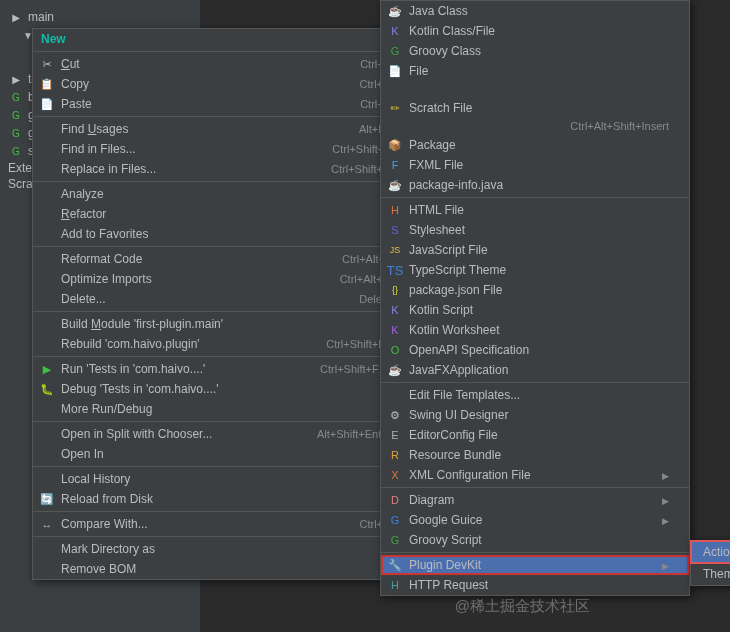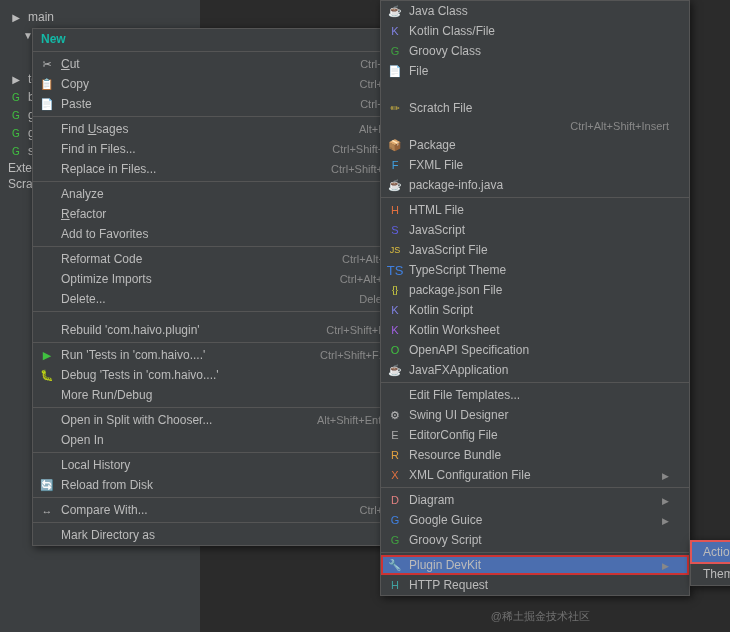--- a/index.html
+++ b/index.html
@@ -186,24 +186,24 @@
 
     .devkit-item.highlighted {
       background: #4b6eaf;
       outline: 2px solid #e05555;
       outline-offset: -1px;
     }
 
     
     .watermark {
       position: absolute;
-      bottom: 8px;
+      bottom: 16px;
       right: 140px;
       color: rgba(180,180,180,0.5);
-      font-size: 11px;
+      font-size: 15px;
       z-index: 100;
     }
 
     .cut-icon { color: #bbbbbb; }
     .copy-icon { color: #bbbbbb; }
     .run-icon { color: #40c040; }
     .debug-icon { color: #e08040; }
     .reload-icon { color: #aaaaaa; }
 
     .underline { text-decoration: underline; }
@@ -319,20 +319,21 @@
     <span class="shortcut">Ctrl+Alt+O</span>
   </div>
   <div class="menu-item">
     <span class="item-icon"></span>
     <span>Delete...</span>
     <span class="shortcut">Delete</span>
   </div>
   <div class="menu-separator"></div>
   <div class="menu-item">
     <span class="item-icon"></span>
+    <span>Build <span class="underline">M</span>odule 'first-plugin.main'</span>
   </div>
   <div class="menu-item">
     <span class="item-icon"></span>
     <span>Rebuild 'com.haivo.plugin'</span>
     <span class="shortcut">Ctrl+Shift+F9</span>
   </div>
   <div class="menu-separator"></div>
   <div class="menu-item">
     <span class="item-icon run-icon">▶</span>
     <span>Run 'Tests in 'com.haivo....'</span>
@@ -373,20 +374,24 @@
     <span class="item-icon">↔</span>
     <span>Compare With...</span>
     <span class="shortcut">Ctrl+D</span>
   </div>
   <div class="menu-separator"></div>
   <div class="menu-item has-submenu">
     <span class="item-icon"></span>
     <span>Mark Directory as</span>
     <span class="arrow"></span>
   </div>
+  <div class="menu-item">
+    <span class="item-icon"></span>
+    <span>Remove BOM</span>
+  </div>
 </div>
 
 <div class="submenu-new">
   <div class="submenu-item">
     <span class="item-icon" style="color:#e08040;">☕</span>
     <span>Java Class</span>
   </div>
   <div class="submenu-item">
     <span class="item-icon" style="color:#8080e0;">K</span>
     <span>Kotlin Class/File</span>
@@ -416,21 +421,21 @@
     <span class="item-icon" style="color:#e08040;">☕</span>
     <span>package-info.java</span>
   </div>
   <div class="submenu-separator"></div>
   <div class="submenu-item">
     <span class="item-icon" style="color:#e07040;">H</span>
     <span>HTML File</span>
   </div>
   <div class="submenu-item">
     <span class="item-icon" style="color:#6060e0;">S</span>
-    <span>JavaScript</span>
+    <span>Stylesheet</span>
   </div>
   <div class="submenu-item">
     <span class="item-icon" style="color:#e0c040; font-size:9px;">JS</span>
     <span>JavaScript File</span>
   </div>
   <div class="submenu-item">
     <span class="item-icon" style="color:#4080e0; font-size:13px;">TS</span>
     <span>TypeScript Theme</span>
   </div>
   <div class="submenu-item">

